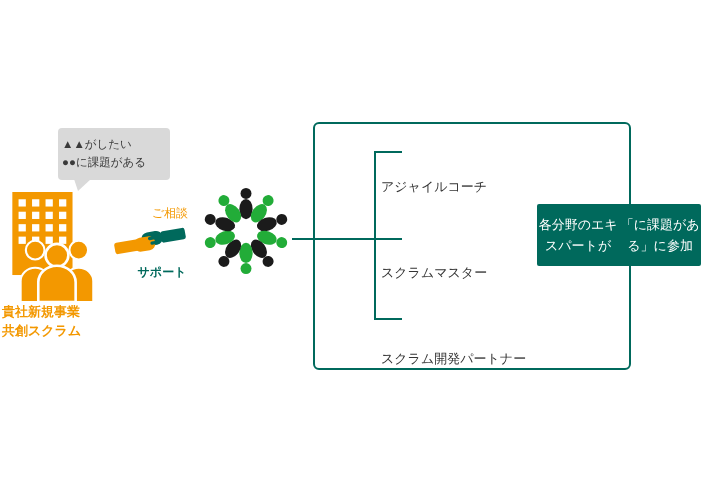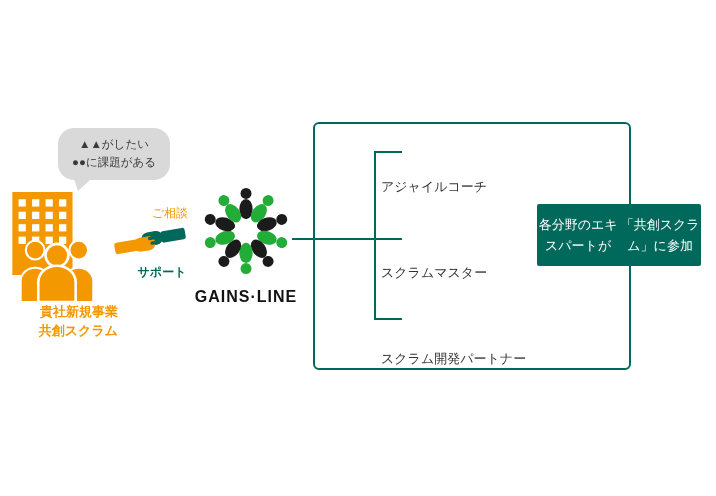--- a/index.html
+++ b/index.html
@@ -8,26 +8,26 @@
   .stage{position:relative;width:716px;height:496px;background:#fff;overflow:hidden}
   .abs{position:absolute}
   .f-orange{fill:var(--orange,#F39800)}
   .f-teal{fill:var(--teal,#00695C)}
   .f-green{fill:var(--green,#22AC38)}
   .f-black{fill:var(--black,#1B1B1B)}
   .f-white{fill:#fff}
   .s-white{stroke:#fff}
 
   .bubble{left:58px;top:128px;width:112px;padding:8px 4px;background:var(--bubble,#D9D9D9);
-          border-radius:16px;font-size:11.5px;line-height:1.55;color:#3a3a3a;text-align:center}
+          border-radius:4px;font-size:11.5px;line-height:1.55;color:#3a3a3a;}
   .bubble:after{content:"";position:absolute;left:16px;bottom:-11px;width:0;height:0;
           border-left:4px solid transparent;border-right:13px solid transparent;
           border-top:12px solid var(--bubble,#D9D9D9)}
 
-  .team-label{left:2px;top:303px;width:116px;text-align:right;color:var(--orange,#F39800);
+  .team-label{left:2px;top:303px;width:116px;text-align:left;color:var(--orange,#F39800);
           font-weight:bold;font-size:13px;line-height:1.45}
   .consult-label{left:112px;top:205px;width:76px;text-align:right;color:var(--orange,#F39800);
           font-weight:normal;font-size:12px}
   .support-label{left:124px;top:264px;width:76px;text-align:center;color:var(--teal,#00695C);
           font-weight:bold;font-size:12px}
 
   .logo-wordmark{left:184px;top:288px;width:124px;text-align:center;font-weight:bold;
           font-size:16px;letter-spacing:1px;color:#111}
 
   .scrum-box{left:313px;top:122px;width:318px;height:248px;border:2px solid var(--teal,#00695C);
@@ -131,21 +131,20 @@
       </g>
     <g transform="rotate(288 60 60)">
         <circle cx="60" cy="12" r="7" class="f-black"></circle>
         <ellipse cx="60" cy="32" rx="8.5" ry="13" class="f-black"></ellipse>
       </g>
     <g transform="rotate(324 60 60)">
         <circle cx="60" cy="12" r="7" class="f-green"></circle>
         <ellipse cx="60" cy="32" rx="8.5" ry="13" class="f-green"></ellipse>
       </g>
   </svg>
-  <div class="abs logo-wordmark">GAINS·LINE</div>
 
   <div class="abs scrum-box"></div>
 
   <div class="line" style="left:292px;top:238px;width:83px;height:2px"></div>
   <div class="line" style="left:374px;top:151px;width:2px;height:169px"></div>
   <div class="line" style="left:376px;top:151px;width:26px;height:2px"></div>
   <div class="line" style="left:376px;top:238px;width:26px;height:2px"></div>
   <div class="line" style="left:376px;top:318px;width:26px;height:2px"></div>
 
   <svg class="abs" style="left:445px;top:130px" width="42" height="44" viewBox="0 0 40 44">
@@ -180,16 +179,16 @@
     <circle cx="43" cy="27" r="8.5" class="f-teal s-white" stroke-width="2"></circle>
     <path d="M30,58 v-10 a13,11 0 0 1 26,0 v10 z" class="f-teal s-white" stroke-width="2"></path>
     <rect x="88" y="24" width="20" height="34" rx="4" class="f-teal s-white" stroke-width="2"></rect>
     <rect x="91" y="29" width="14" height="22" class="f-white"></rect>
     <circle cx="98" cy="54" r="1.6" class="f-white"></circle>
   </svg>
   <div class="abs role-label" style="left:381px;top:350px">スクラム開発パートナー</div>
 
   <div class="abs callout">
     <div>各分野のエキスパートが</div>
-    <div>「共創スクラム」に参加</div>
+    <div>「に課題がある」に参加</div>
   </div>
 
 </div>
 
 </body></html>

